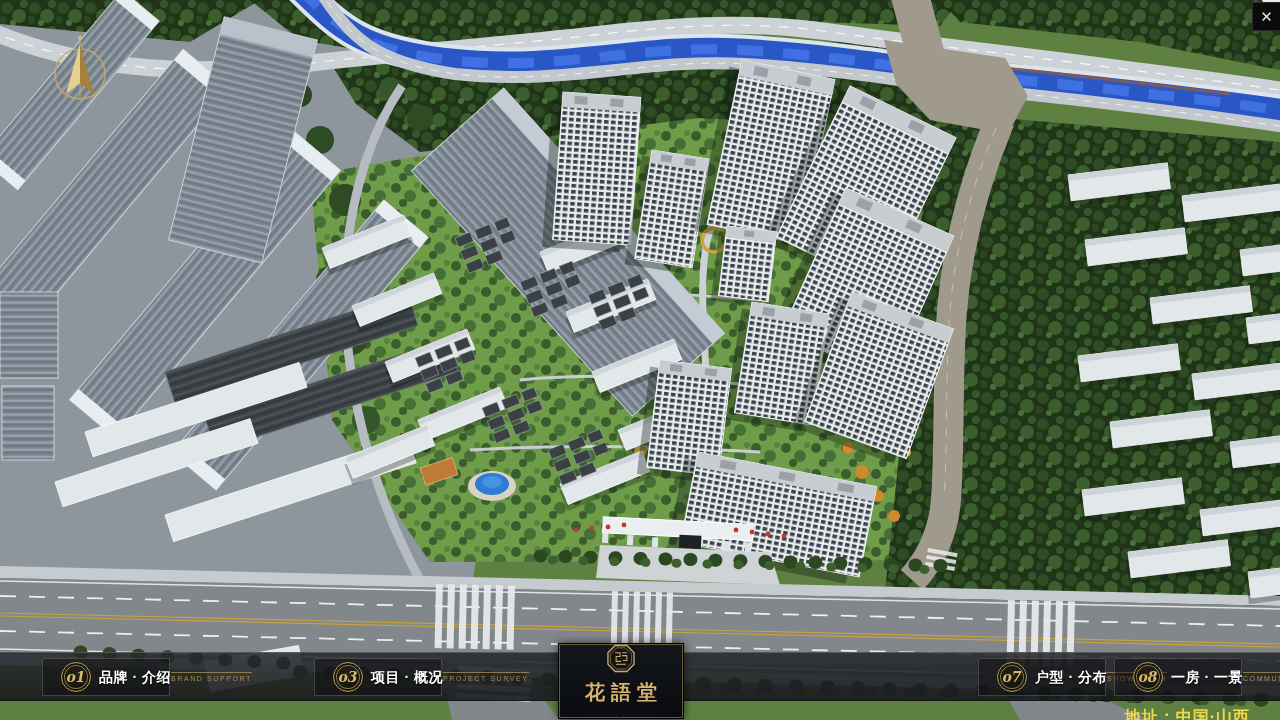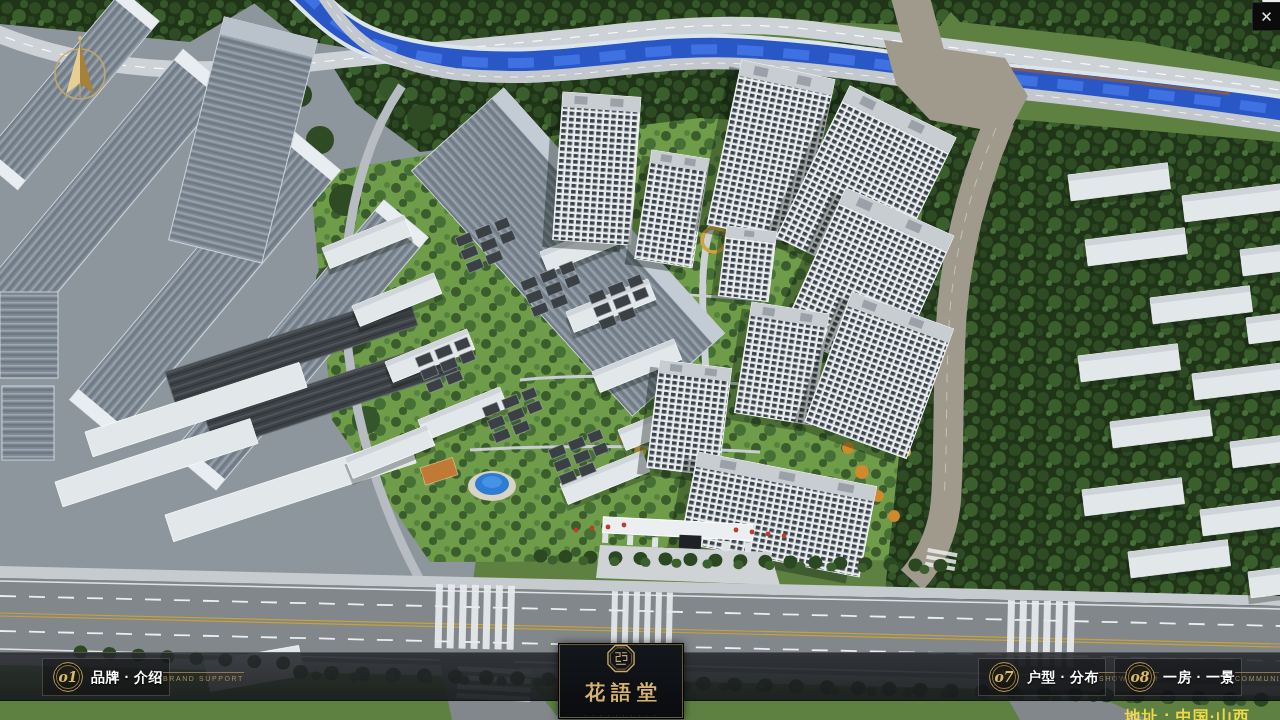--- a/index.html
+++ b/index.html
@@ -4,21 +4,21 @@
 <style>
   html,body{margin:0;padding:0;background:#222;}
   .app{position:relative;width:1280px;height:720px;overflow:hidden;font-family:"Liberation Sans",sans-serif;background:#55703f;}
   .scene{position:absolute;left:0;top:0;}
 
   
   .navbar{position:absolute;left:0;top:652px;width:1280px;height:47px;
     background:linear-gradient(rgba(38,41,45,.88),rgba(22,24,27,.9));
     border-top:1px solid rgba(210,210,210,.3);border-bottom:1px solid rgba(0,0,0,.6);z-index:10;}
   .nav-item{position:absolute;top:5px;height:38px;width:128px;display:flex;align-items:center;gap:8px;
-    padding-left:10px;box-sizing:border-box;
+    padding-left:18px;box-sizing:border-box;
     background:rgba(10,12,14,.45);border:1px solid rgba(150,150,140,.35);cursor:pointer;}
   .badge{flex:0 0 auto;width:28px;height:28px;border-radius:50%;border:1.5px solid #b6985a;
     box-shadow:inset 0 0 0 2px #15150f, inset 0 0 0 3px #8a744a;
     background:radial-gradient(circle at 50% 40%, #23231a 0%, #101009 80%);
     display:flex;align-items:center;justify-content:center;}
   .badge span{color:#d8b96d;font-family:"DejaVu Serif",serif;font-style:italic;font-size:14px;font-weight:bold;}
   .labels{display:flex;flex-direction:row;align-items:flex-start;line-height:1;}
   .zh{color:#fff;font-weight:bold;font-size:14px;letter-spacing:.5px;white-space:nowrap;text-shadow:0 1px 2px #000;}
   .en{color:#ab8d55;font-size:7px;letter-spacing:1.6px;white-space:nowrap;margin-top:2px;
     border-top:1px solid rgba(176,143,82,.75);padding-top:2px;}
@@ -430,20 +430,29 @@
   <div class="navbar">
     <div class="nav-item" style="left:42px">
       <div class="badge">
           <span>o1</span>
         </div>
       <div class="labels">
         <div class="zh">品牌 · 介绍</div>
         <div class="en">BRAND SUPPORT</div>
       </div>
     </div>
+    <div class="nav-item" style="left:314px">
+      <div class="badge">
+          <span>o3</span>
+        </div>
+      <div class="labels">
+        <div class="zh">项目 · 概况</div>
+        <div class="en">PROJECT SURVEY</div>
+      </div>
+    </div>
     <div class="nav-item" style="left:978px">
       <div class="badge">
           <span>o7</span>
         </div>
       <div class="labels">
         <div class="zh">户型 · 分布</div>
         <div class="en">SHOW ROOM</div>
       </div>
     </div>
     <div class="nav-item" style="left:1114px">

